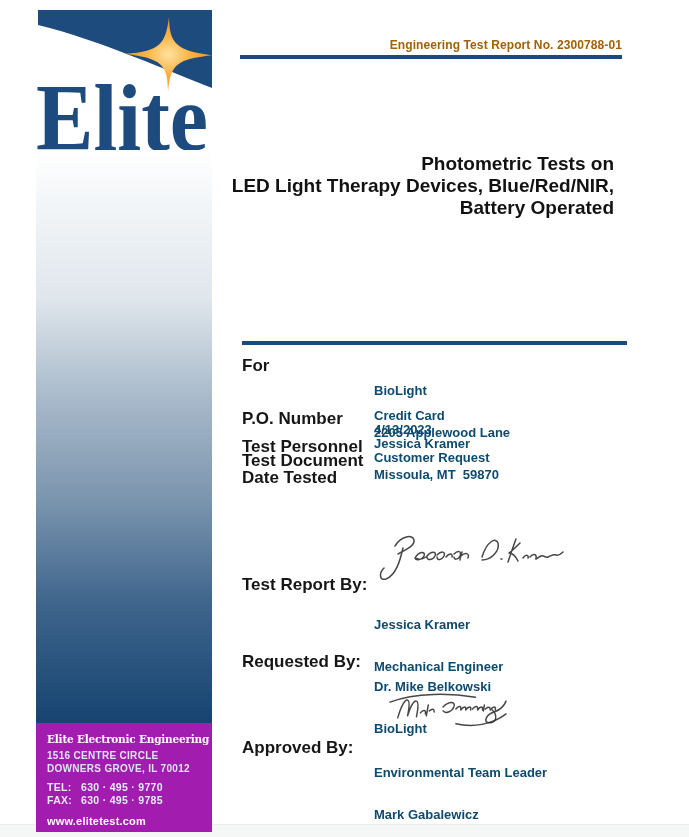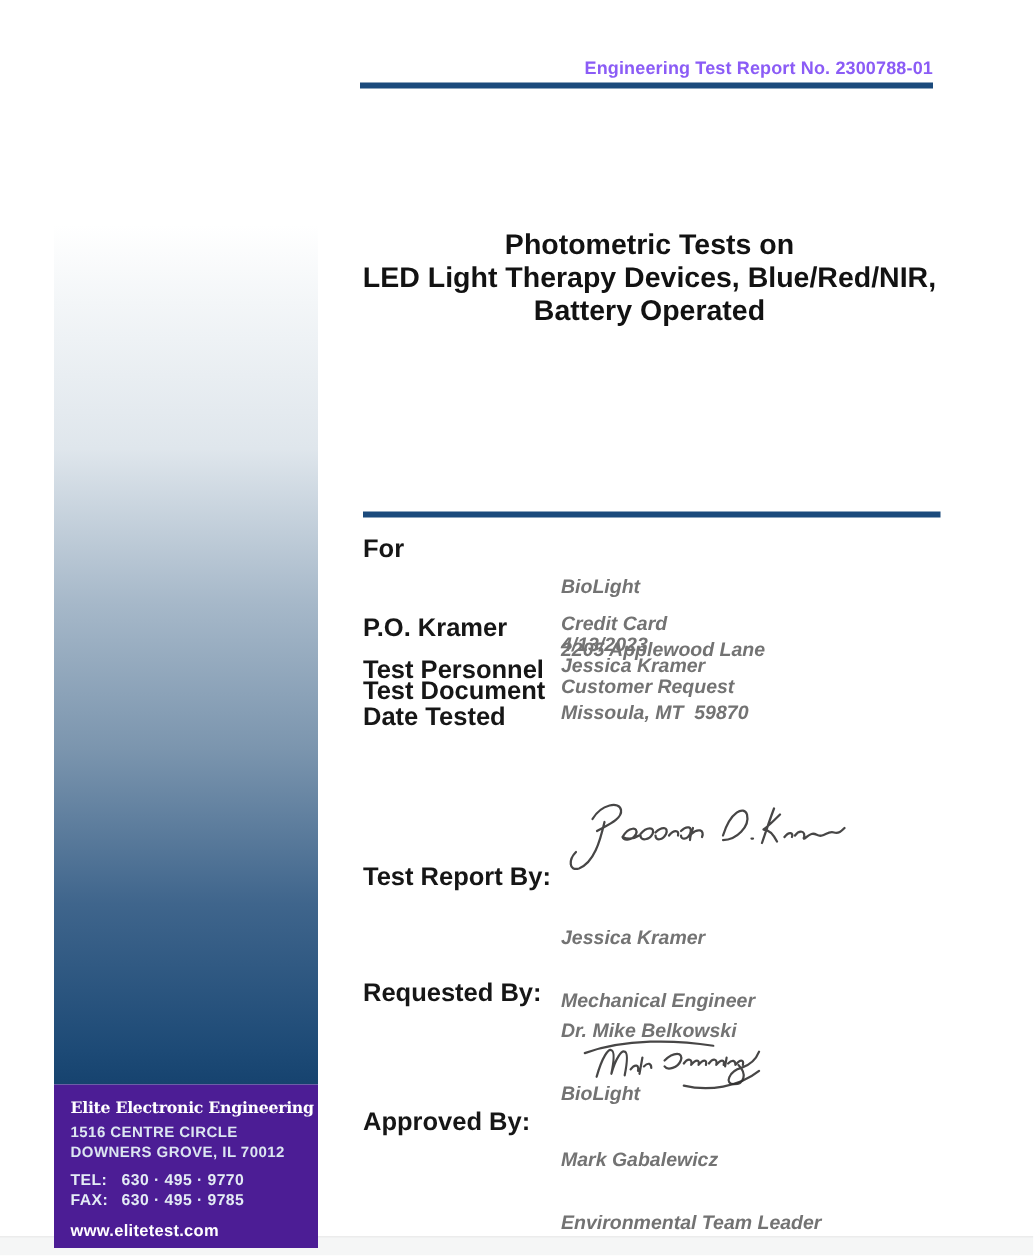--- a/index.html
+++ b/index.html
@@ -9,62 +9,76 @@
   }
   
   .logo-block{position:absolute;left:30px;top:10px;width:182px;height:140px;}
   .side-gradient{
     position:absolute;left:36px;top:150px;width:176px;height:573px;
     background:linear-gradient(180deg,#ffffff 0%,#f3f6f8 9%,#dfe6ec 26%,#a6b8c9 44%,
       #7b95ae 61%,#3f658c 79%,#1d4a76 96%,#16436f 100%);
   }
   .side-navy{
     position:absolute;left:36px;top:723px;width:176px;height:109px;
-    background:#4c1d95;color:#ffffff;box-sizing:border-box;
+    background:#a21caf;color:#ffffff;box-sizing:border-box;
     padding:10px 20px 0 11px;z-index:2;
   }
   .company-name{
     font-family:"DejaVu Serif","Liberation Serif",serif;font-weight:bold;
     font-size:10.5px;letter-spacing:-0.2px;white-space:nowrap;color:#ffffff;
   }
   .company-address{margin-top:4px;font-size:10px;font-weight:600;letter-spacing:0.3px;
     line-height:13px;color:#dce6f1;}
   .phone-rows{margin-top:6px;font-size:10.5px;font-weight:700;letter-spacing:0.3px;
     line-height:13px;color:#e4ecf5;}
   .phone-row{display:flex;}
   .phone-row .plabel{width:34px;}
   .website{margin-top:8px;font-size:11px;font-weight:600;letter-spacing:0.2px;color:#ffffff;
     text-decoration:none;display:inline-block;}
   
   .footer-strip{position:absolute;left:0;top:824px;width:689px;height:13px;
     background:#f5f6f6;border-top:1px solid #ececec;z-index:1;}
   
   .report-no{
     position:absolute;left:240px;top:38px;width:382px;text-align:right;
-    font-size:12px;font-weight:bold;color:#8b5cf6;letter-spacing:0.1px;
+    font-size:12px;font-weight:bold;color:#a16207;letter-spacing:0.1px;
   }
   .rule{position:absolute;background:#1b4a7c;height:4px;}
   .rule-top{left:240px;top:55px;width:382px;}
   .rule-mid{left:242px;top:341px;width:385px;}
   .doc-title{
-    position:absolute;left:240px;top:153px;width:386px;text-align:center;
+    position:absolute;left:228px;top:153px;width:386px;text-align:right;
     font-size:19px;font-weight:bold;line-height:22px;color:#121212;
   }
   .label{position:absolute;left:242px;font-size:17px;font-weight:bold;color:#161616;}
-  .value{position:absolute;left:374px;font-size:13px;font-weight:bold;color:#737373;
-    line-height:14px;white-space:pre-wrap;font-style:italic;}
+  .value{position:absolute;left:374px;font-size:13px;font-weight:bold;color:#0c4a6e;
+    line-height:14px;white-space:pre-wrap;}
   .sig{position:absolute;}
   .sig path{fill:none;stroke:#2e2c2c;stroke-width:1.5;stroke-linecap:round;
     stroke-linejoin:round;opacity:0.88;}
 </style>
 </head>
 <body>
 
 <div class="page">
 
+  <div class="logo-block">
+    <svg width="182" height="140" viewBox="0 0 182 140">
+      <defs>
+        <radialGradient id="starGrad" cx="50%" cy="50%" r="55%">
+          <stop offset="0%" stop-color="#ffe2a0"></stop>
+          <stop offset="45%" stop-color="#f8b445"></stop>
+          <stop offset="100%" stop-color="#ef8f10"></stop>
+        </radialGradient>
+      </defs>
+      <path d="M8,0 H182 V78 C140,62 70,30 8,15 Z" fill="#1d4b7d"></path>
+      <path d="M137,7 C139,33 145,40 182,43 C147,49 141,54 140,82 C138,54 132,49 95,46 C131,42 135,33 137,7 Z" fill="url(#starGrad)" transform="rotate(3 138 45)"></path>
+      <text x="6" y="140" font-family="Liberation Serif, serif" font-weight="bold" font-size="96" fill="#1d4b7d" textLength="172" lengthAdjust="spacingAndGlyphs">Elite</text>
+    </svg>
+  </div>
 
   <div class="side-gradient"></div>
 
   <div class="side-navy">
     <div class="company-name">Elite Electronic Engineering Inc.</div>
     <div class="company-address">
       <div>1516 CENTRE CIRCLE</div>
       <div>DOWNERS GROVE, IL 70012</div>
     </div>
     <div class="phone-rows">
@@ -93,21 +107,21 @@
 
   <div class="rule rule-mid"></div>
 
   <div class="label" style="top:356px;">For</div>
   <div class="value" style="top:356px;">
     <div>BioLight</div>
     <div>2205 Applewood Lane</div>
     <div>Missoula, MT  59870</div>
   </div>
 
-  <div class="label" style="top:409px;">P.O. Kramer</div>
+  <div class="label" style="top:409px;">P.O. Number</div>
   <div class="value" style="top:409px;">Credit Card</div>
 
   <div class="label" style="top:423px;margin-top:45px;">Date Tested</div>
   <div class="value" style="top:423px;">4/13/2023</div>
 
   <div class="label" style="top:437px;">Test Personnel</div>
   <div class="value" style="top:437px;">Jessica Kramer</div>
 
   <div class="label" style="top:451px;">Test Document</div>
   <div class="value" style="top:451px;">Customer Request</div>
@@ -132,18 +146,18 @@
 
   <svg class="sig" style="left:382px;top:688px;" width="128" height="40" viewBox="0 0 130 40">
     <path d="M8,14 C35,4 70,5 95,9"></path>
     <path d="M16,30 C20,16 24,11 26,12 C29,13 27,23 26,28 C29,17 33,12 35,13 C38,14 36,24 35,29 M39,25 C42,21 45,22 44,26 M47,17 L45,28 M48,23 C51,20 53,21 53,24"></path>
     <path d="M62,19 C68,13 75,13 73,19 C71,24 64,26 62,23 M75,21 C78,17 81,18 80,22 C83,18 86,18 85,22 C88,18 91,18 90,22 M92,21 C95,17 98,18 97,22 C100,18 103,18 102,22 M104,17 L103,23 M105,21 C108,18 110,19 110,22 C113,18 116,18 115,22"></path>
     <path d="M112,22 C118,28 116,35 109,35 C102,35 106,26 114,24 C120,22 124,18 126,13"></path>
     <path d="M75,36 C92,40 112,37 126,26"></path>
   </svg>
   <div class="label" style="top:738px;">Approved By:</div>
   <div class="value" style="top:738px;">
+    <div>Environmental Team Leader</div>
     <div>Mark Gabalewicz</div>
-    <div>Environmental Team Leader</div>
     
   </div>
 
 </div>
 
 </body></html>

